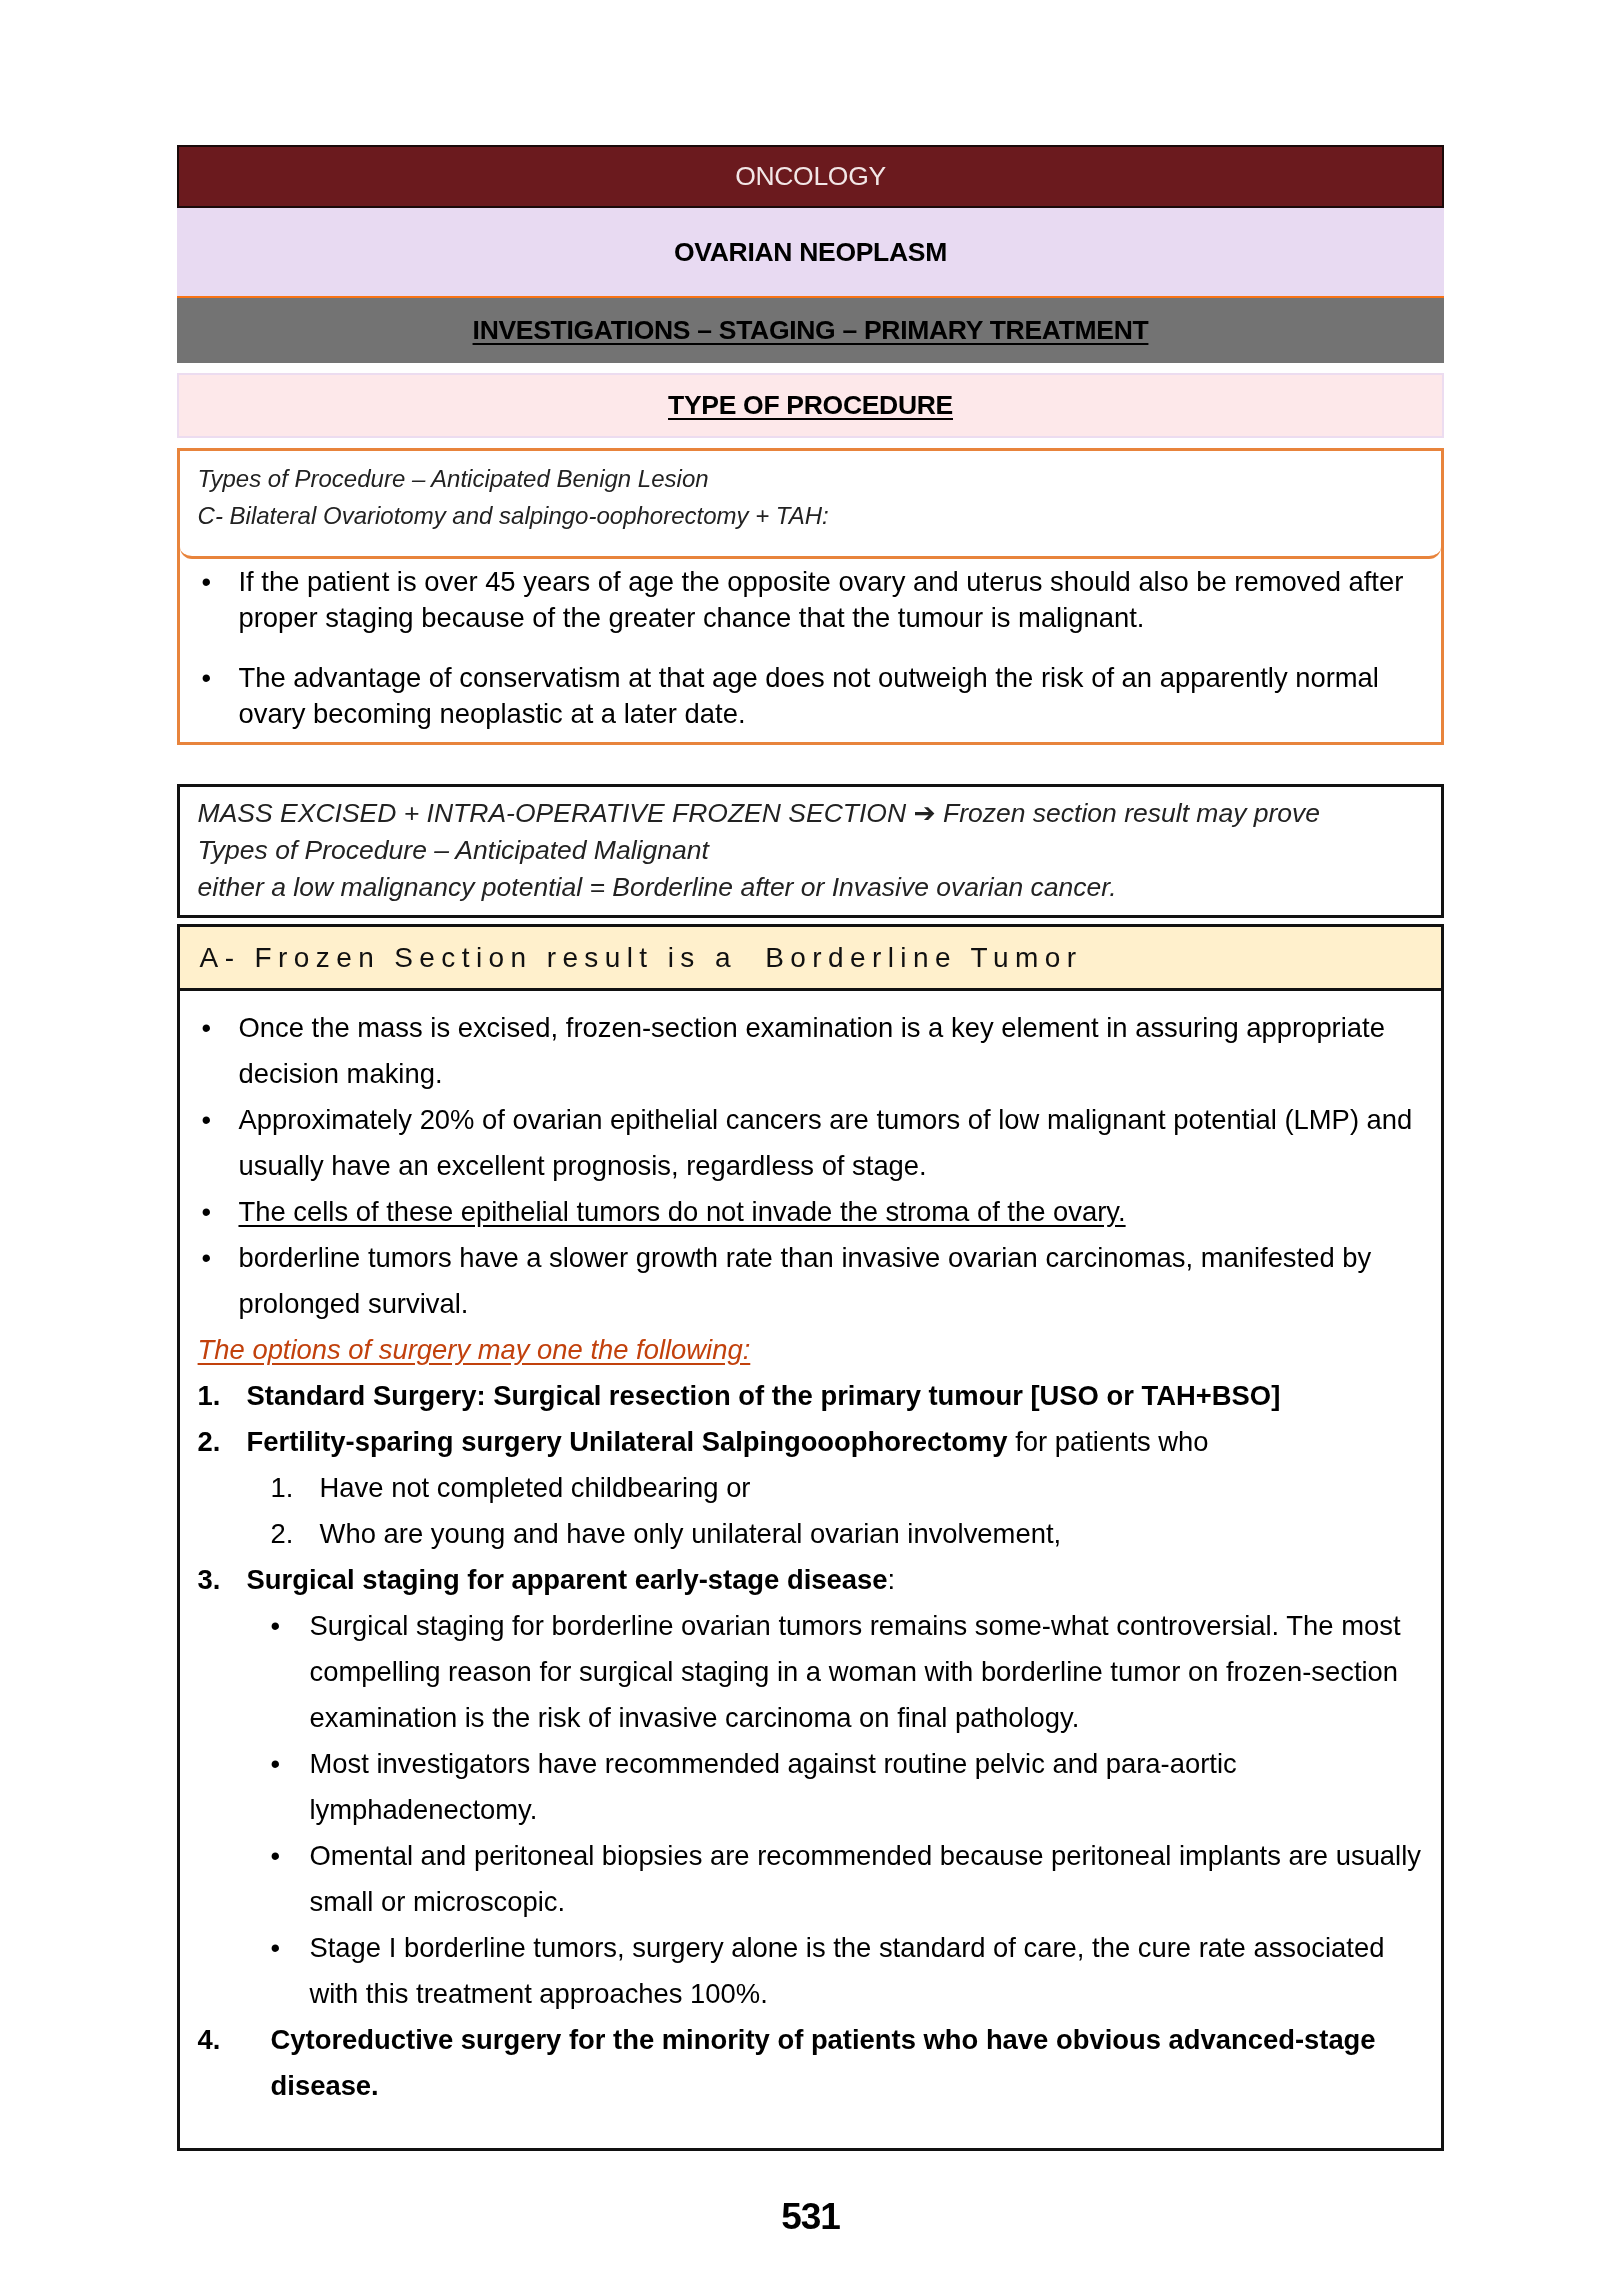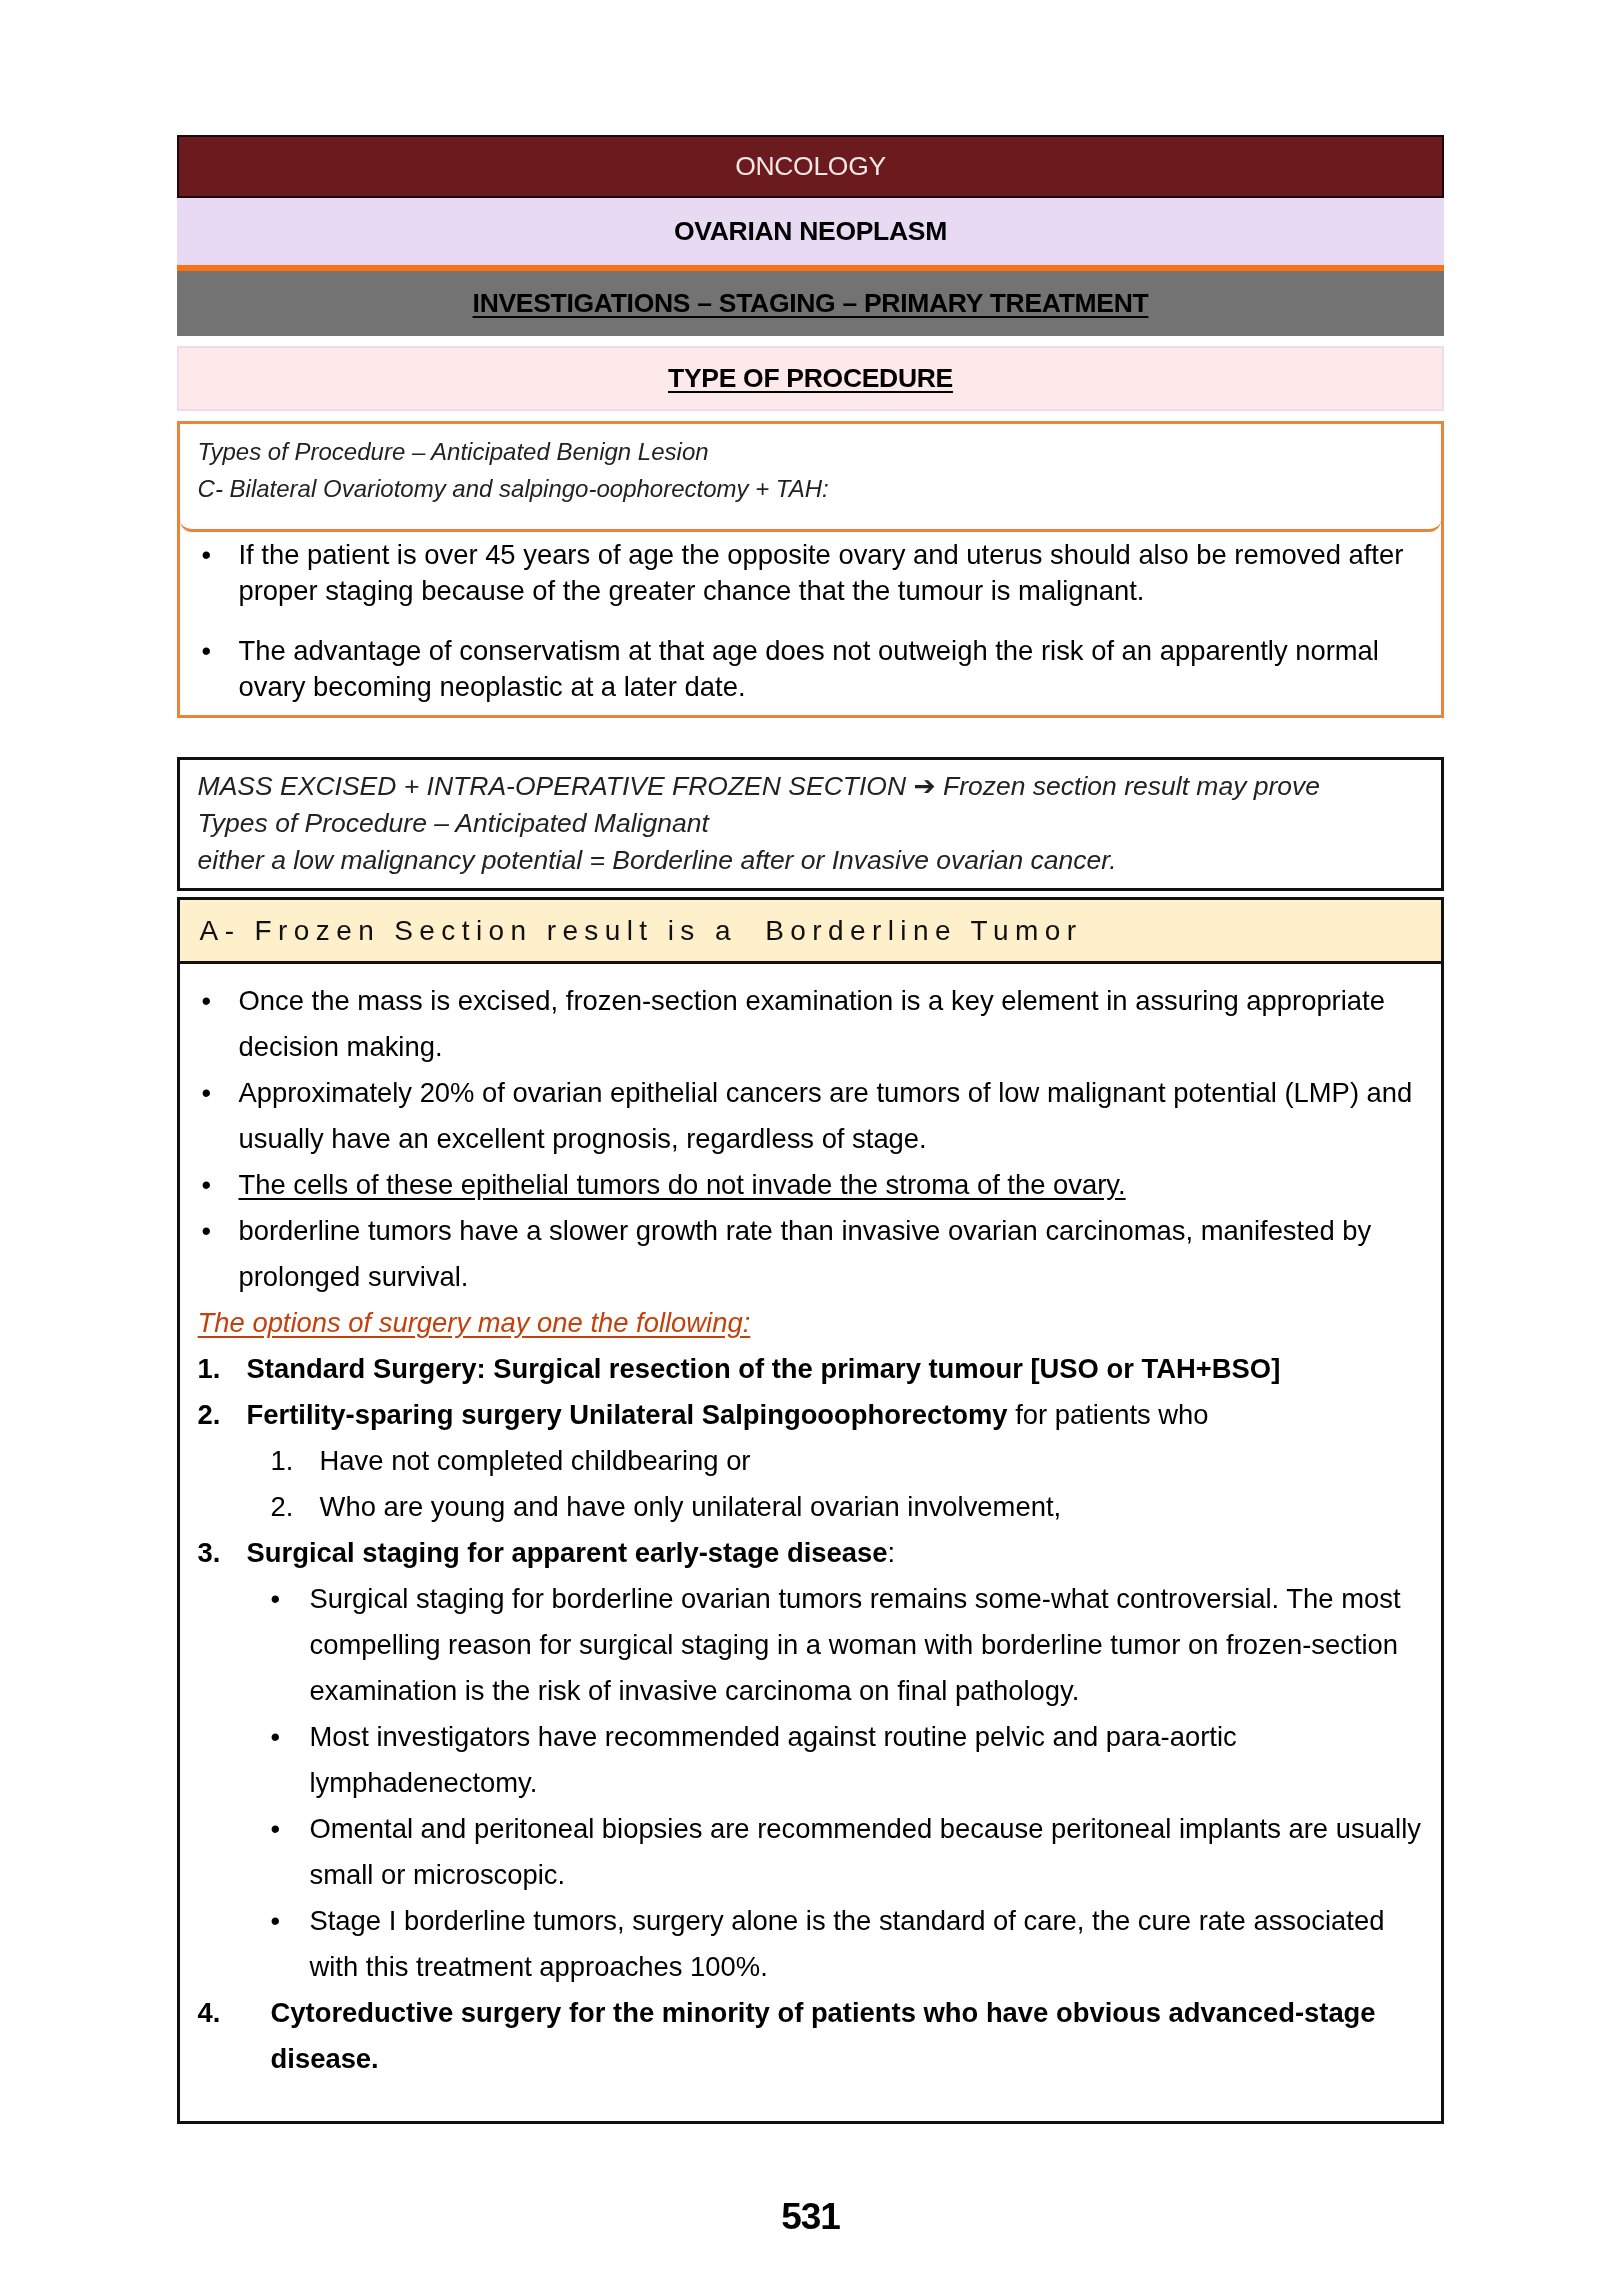--- a/index.html
+++ b/index.html
@@ -1,34 +1,34 @@
 <!DOCTYPE html>
 <html><head>
 <meta charset="utf-8">
 <style>
   html, body { margin: 0; padding: 0; background: #ffffff; }
   body {
     width: 1621px; height: 2293px; position: relative; overflow: hidden;
     font-family: "Liberation Sans", "DejaVu Sans", sans-serif;
     color: #000;
   }
-  .page { position: absolute; left: 177px; top: 135px; width: 1267px; }
+  .page { position: absolute; left: 177px; top: 145px; width: 1267px; }
 
   .band {
     box-sizing: border-box; width: 100%;
     display: flex; align-items: center; justify-content: center;
     font-size: 26.5px; letter-spacing: -0.3px;
   }
   .band-oncology {
     height: 63px; background: #6b1a1e; color: #f2e6e6;
     border: 2.9px solid #1a0a0a; font-weight: normal;
   }
   .band-ovarian {
-    height: 73px; background: #e8daf2; font-weight: bold;
-    border-bottom: 6px solid #f97316;
+    height: 90px; background: #e8daf2; font-weight: bold;
+    border-bottom: 2px solid #f97316;
   }
   .band-investigations {
     height: 65px; background: #737373; font-weight: bold;
   }
   .band-investigations span, .band-procedure span { text-decoration: underline; text-underline-offset: 3.9px; }
   .band-procedure {
     height: 65px; background: #fde8ea; font-weight: bold;
     border: 2.9px solid #ecdcf0; margin-top: 9.8px;
   }
 

